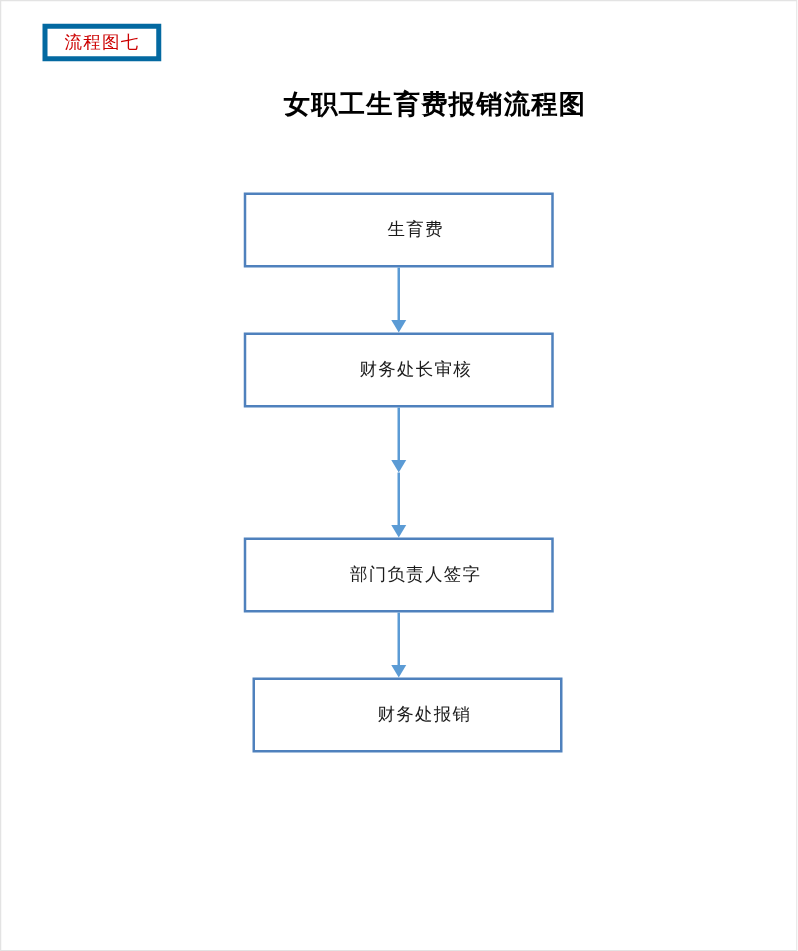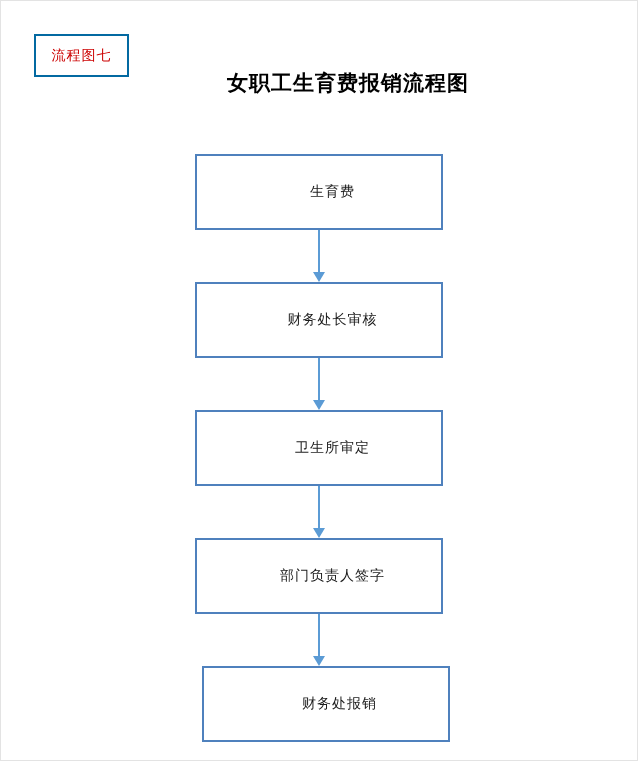--- a/index.html
+++ b/index.html
@@ -15,30 +15,29 @@
     border: 1px solid #e3e3e3;
     box-sizing: border-box;
     font-family: "DejaVu Sans", "Liberation Sans", sans-serif;
     overflow: hidden;
   }
   .doc-label {
     position: absolute;
     left: 33px;
     top: 18px;
     width: 95px;
-    height: 43px;
-    border: 2px solid #0369a1;
+    height: 30px;
+    border: 4px solid #0369a1;
     box-sizing: border-box;
     display: flex;
     align-items: center;
     justify-content: center;
     font-size: 14px;
     color: var(--label-text, #cc0000);
     letter-spacing: 1px;
-    margin-top: 15px;
   }
   .doc-title {
     position: absolute;
     left: 0;
     top: 68px;
     width: 614px;
     text-align: center;
     font-family: "DejaVu Serif", "Liberation Serif", serif;
     font-weight: 700;
     font-size: 21px;
@@ -47,21 +46,21 @@
     padding-left: 40px;
   }
   .flow {
     position: absolute;
     left: 194px;
     top: 153px;
     width: 248px;
   }
   .flow-node {
     width: 248px;
-    height: 76px;
+    height: 60px;
     border: 2px solid var(--box-border, #4f81bd);
     box-sizing: border-box;
     background: #ffffff;
     display: flex;
     align-items: center;
     justify-content: center;
     font-size: 14px;
     color: #1a1a1a;
     letter-spacing: 1px;
     padding-left: 27px;
@@ -113,21 +112,20 @@
       <div class="head"></div>
     </div>
 
     <div class="flow-node">财务处长审核</div>
 
     <div class="flow-arrow">
       <div class="shaft"></div>
       <div class="head"></div>
     </div>
 
-    <div class="flow-node">卫生所审定</div>
 
     <div class="flow-arrow">
       <div class="shaft"></div>
       <div class="head"></div>
     </div>
 
     <div class="flow-node">部门负责人签字</div>
 
     <div class="flow-arrow">
       <div class="shaft"></div>

